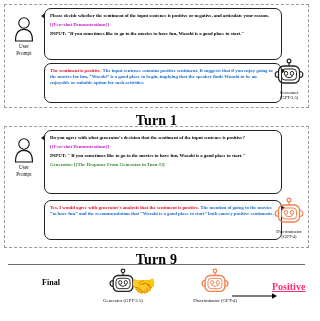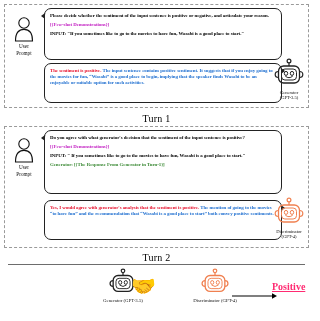--- a/index.html
+++ b/index.html
@@ -17,22 +17,22 @@
     box-sizing:border-box;
     background:#fff;
   }
   #turn1-block{ top:4px; height:104px; }
   #turn2-block{ top:126px; height:122px; }
 
   .turn-label{
     position:absolute;
     left:0; right:0;
     text-align:center;
-    font-weight:normal;
-    font-size:10px;
+    font-weight:bold;
+    font-size:14px;
     color:#000;
     letter-spacing:.2px;
   }
   #turn1-label{ top:113px; }
   #turn2-label{ top:252px; }
 
   
   .user-avatar{
     position:absolute;
     width:40px;
@@ -217,25 +217,26 @@
     <ellipse cx="13" cy="15.4" rx="1.7" ry="2" fill="none" stroke="#f08050" stroke-width="1"></ellipse>
     <ellipse cx="19" cy="15.4" rx="1.7" ry="2" fill="none" stroke="#f08050" stroke-width="1"></ellipse>
     <path d="M12.6 18.4 Q16 21.2 19.4 18.4" fill="none" stroke="#f08050" stroke-width="1" stroke-linecap="round"></path>
     <path d="M5.5 13.5 Q2.2 13.5 2.2 16.5 Q2.2 19.5 5.5 19.5" fill="none" stroke="#f08050" stroke-width="1.2"></path>
     <path d="M26.5 13.5 Q29.8 13.5 29.8 16.5 Q29.8 19.5 26.5 19.5" fill="none" stroke="#f08050" stroke-width="1.2"></path>
   </svg>
   <div class="cap">Discriminator</div>
   <div class="cap">(GPT-4)</div>
 </div>
 
-<div class="turn-label" id="turn2-label">Turn 2</div>
+<div class="turn-label" id="turn2-label">Turn 9</div>
 
 <div id="rule-top"></div>
 
 <div id="final-label">
+  <div>Final</div>
 </div>
 
 <div id="fd-gen">
   <svg width="30" height="30" viewBox="0 0 32 32">
     <circle cx="16" cy="3" r="1.9" fill="none" stroke="#222" stroke-width="1.3"></circle>
     <line x1="16" y1="4.8" x2="16" y2="8" stroke="#222" stroke-width="1.3"></line>
     <rect x="5.5" y="8" width="21" height="17" rx="5.2" fill="none" stroke="#222" stroke-width="1.4"></rect>
     <rect x="8.5" y="11" width="15" height="11" rx="3.4" fill="none" stroke="#222" stroke-width="1"></rect>
     <ellipse cx="13" cy="15.4" rx="1.7" ry="2" fill="none" stroke="#222" stroke-width="1"></ellipse>
     <ellipse cx="19" cy="15.4" rx="1.7" ry="2" fill="none" stroke="#222" stroke-width="1"></ellipse>

